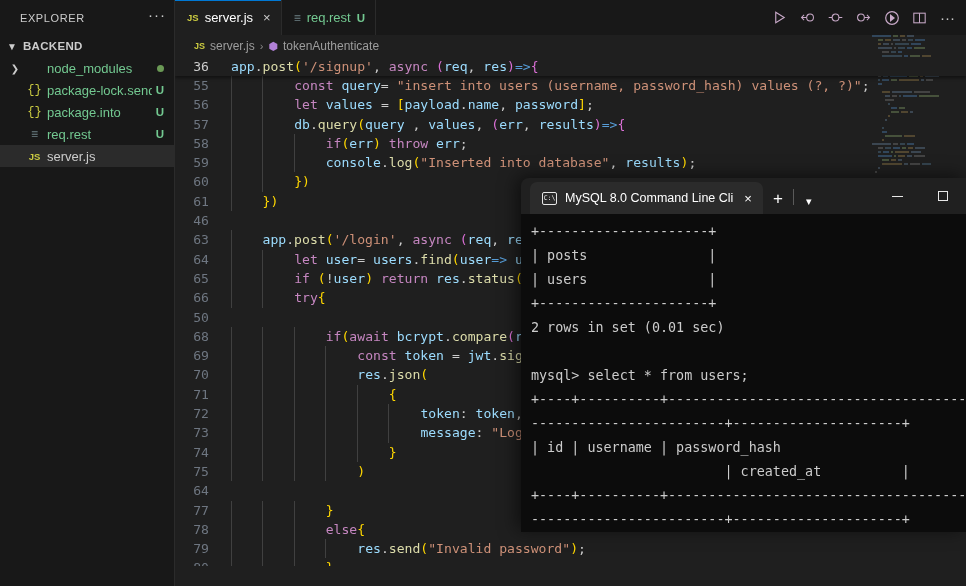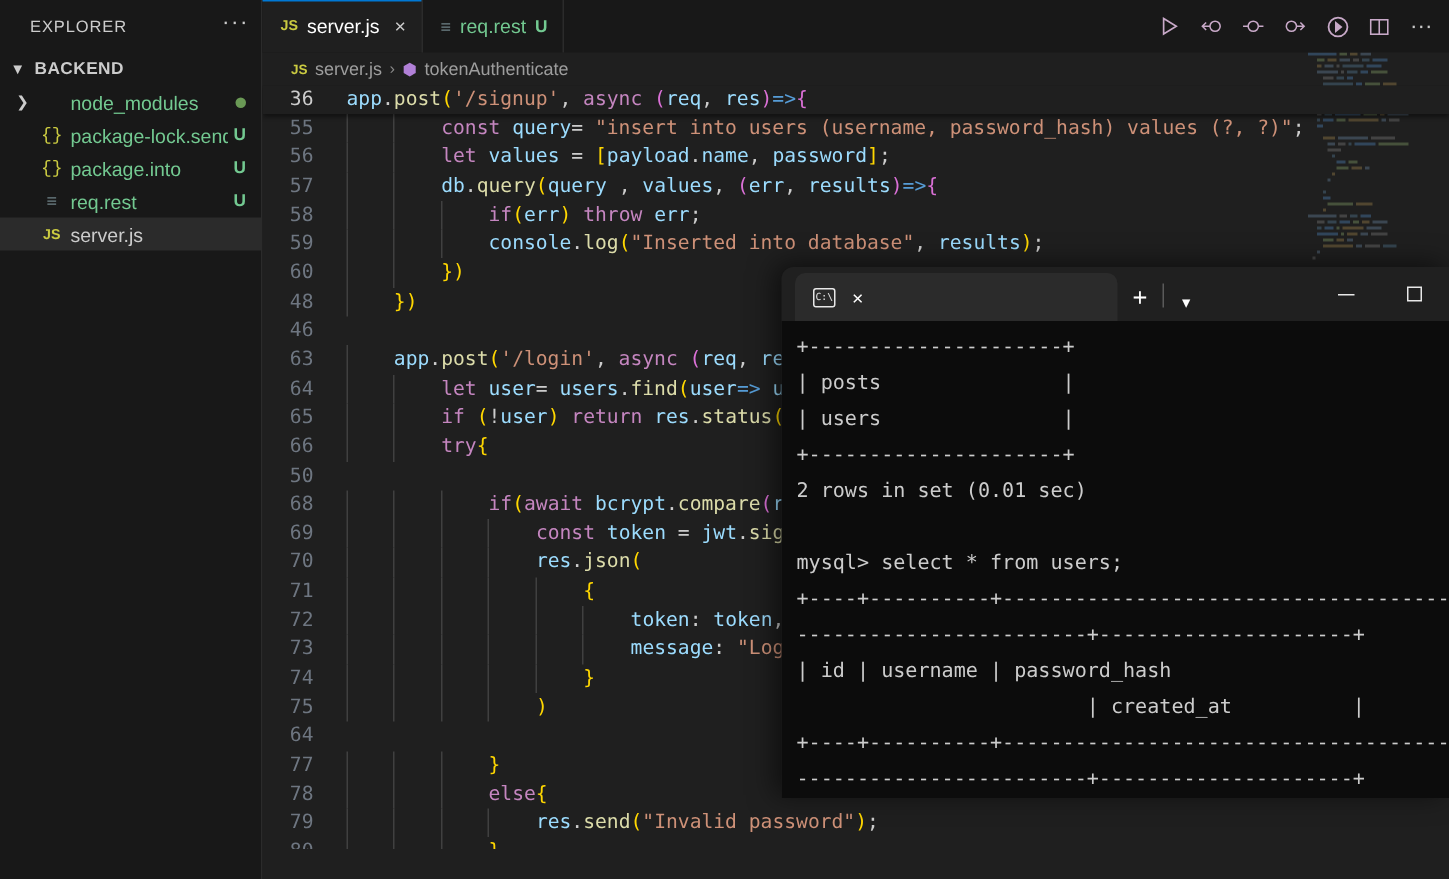--- a/index.html
+++ b/index.html
@@ -280,21 +280,21 @@
     </div>
 
     <div id="code">
       <div class="scrollwrap" id="code-lines">
           <div class="cline"><span class="ln">55</span><span class="ctext"><div class="indentguide" style="left:0px"></div><div class="indentguide" style="left:31.44px"></div><span class="t-plain"> </span><span class="t-plain"> </span><span class="t-plain"> </span><span class="t-plain"> </span><span class="t-plain"> </span><span class="t-plain"> </span><span class="t-plain"> </span><span class="t-plain"> </span><span class="t-kw">const</span><span class="t-plain"> </span><span class="t-var">query</span><span class="t-plain">=</span><span class="t-plain"> </span><span class="t-str">"insert into users (username, password_hash) values (?, ?)"</span><span class="t-plain">;</span></span></div>
           <div class="cline"><span class="ln">56</span><span class="ctext"><div class="indentguide" style="left:0px"></div><div class="indentguide" style="left:31.44px"></div><span class="t-plain"> </span><span class="t-plain"> </span><span class="t-plain"> </span><span class="t-plain"> </span><span class="t-plain"> </span><span class="t-plain"> </span><span class="t-plain"> </span><span class="t-plain"> </span><span class="t-kw">let</span><span class="t-plain"> </span><span class="t-var">values</span><span class="t-plain"> </span><span class="t-plain">=</span><span class="t-plain"> </span><span class="t-p1">[</span><span class="t-var">payload</span><span class="t-plain">.</span><span class="t-var">name</span><span class="t-plain">,</span><span class="t-plain"> </span><span class="t-var">password</span><span class="t-p1">]</span><span class="t-plain">;</span></span></div>
           <div class="cline"><span class="ln">57</span><span class="ctext"><div class="indentguide" style="left:0px"></div><div class="indentguide" style="left:31.44px"></div><span class="t-plain"> </span><span class="t-plain"> </span><span class="t-plain"> </span><span class="t-plain"> </span><span class="t-plain"> </span><span class="t-plain"> </span><span class="t-plain"> </span><span class="t-plain"> </span><span class="t-var">db</span><span class="t-plain">.</span><span class="t-fn">query</span><span class="t-p1">(</span><span class="t-var">query</span><span class="t-plain"> </span><span class="t-plain">,</span><span class="t-plain"> </span><span class="t-var">values</span><span class="t-plain">,</span><span class="t-plain"> </span><span class="t-p2">(</span><span class="t-var">err</span><span class="t-plain">,</span><span class="t-plain"> </span><span class="t-var">results</span><span class="t-p2">)</span><span class="t-kw2">=&gt;</span><span class="t-p2">{</span></span></div>
           <div class="cline"><span class="ln">58</span><span class="ctext"><div class="indentguide" style="left:0px"></div><div class="indentguide" style="left:31.44px"></div><div class="indentguide" style="left:62.88px"></div><span class="t-plain"> </span><span class="t-plain"> </span><span class="t-plain"> </span><span class="t-plain"> </span><span class="t-plain"> </span><span class="t-plain"> </span><span class="t-plain"> </span><span class="t-plain"> </span><span class="t-plain"> </span><span class="t-plain"> </span><span class="t-plain"> </span><span class="t-plain"> </span><span class="t-kw">if</span><span class="t-p1">(</span><span class="t-var">err</span><span class="t-p1">)</span><span class="t-plain"> </span><span class="t-kw">throw</span><span class="t-plain"> </span><span class="t-var">err</span><span class="t-plain">;</span></span></div>
           <div class="cline"><span class="ln">59</span><span class="ctext"><div class="indentguide" style="left:0px"></div><div class="indentguide" style="left:31.44px"></div><div class="indentguide" style="left:62.88px"></div><span class="t-plain"> </span><span class="t-plain"> </span><span class="t-plain"> </span><span class="t-plain"> </span><span class="t-plain"> </span><span class="t-plain"> </span><span class="t-plain"> </span><span class="t-plain"> </span><span class="t-plain"> </span><span class="t-plain"> </span><span class="t-plain"> </span><span class="t-plain"> </span><span class="t-var">console</span><span class="t-plain">.</span><span class="t-fn">log</span><span class="t-p1">(</span><span class="t-str">"Inserted into database"</span><span class="t-plain">,</span><span class="t-plain"> </span><span class="t-var">results</span><span class="t-p1">)</span><span class="t-plain">;</span></span></div>
           <div class="cline"><span class="ln">60</span><span class="ctext"><div class="indentguide" style="left:0px"></div><div class="indentguide" style="left:31.44px"></div><span class="t-plain"> </span><span class="t-plain"> </span><span class="t-plain"> </span><span class="t-plain"> </span><span class="t-plain"> </span><span class="t-plain"> </span><span class="t-plain"> </span><span class="t-plain"> </span><span class="t-p1">}</span><span class="t-p1">)</span></span></div>
-          <div class="cline"><span class="ln">48</span><span class="ctext"><div class="indentguide" style="left:0px"></div><span class="t-plain"> </span><span class="t-plain"> </span><span class="t-plain"> </span><span class="t-plain"> </span><span class="t-p1">}</span><span class="t-p1">)</span></span></div>
+          <div class="cline"><span class="ln">61</span><span class="ctext"><div class="indentguide" style="left:0px"></div><span class="t-plain"> </span><span class="t-plain"> </span><span class="t-plain"> </span><span class="t-plain"> </span><span class="t-p1">}</span><span class="t-p1">)</span></span></div>
           <div class="cline"><span class="ln">46</span><span class="ctext"></span></div>
           <div class="cline"><span class="ln">63</span><span class="ctext"><div class="indentguide" style="left:0px"></div><span class="t-plain"> </span><span class="t-plain"> </span><span class="t-plain"> </span><span class="t-plain"> </span><span class="t-var">app</span><span class="t-plain">.</span><span class="t-fn">post</span><span class="t-p1">(</span><span class="t-str">'/login'</span><span class="t-plain">,</span><span class="t-plain"> </span><span class="t-kw">async</span><span class="t-plain"> </span><span class="t-p2">(</span><span class="t-var">req</span><span class="t-plain">,</span><span class="t-plain"> </span><span class="t-var">res</span><span class="t-p2">)</span><span class="t-kw2">=&gt;</span><span class="t-p2">{</span></span></div>
           <div class="cline"><span class="ln">64</span><span class="ctext"><div class="indentguide" style="left:0px"></div><div class="indentguide" style="left:31.44px"></div><span class="t-plain"> </span><span class="t-plain"> </span><span class="t-plain"> </span><span class="t-plain"> </span><span class="t-plain"> </span><span class="t-plain"> </span><span class="t-plain"> </span><span class="t-plain"> </span><span class="t-kw">let</span><span class="t-plain"> </span><span class="t-var">user</span><span class="t-plain">=</span><span class="t-plain"> </span><span class="t-var">users</span><span class="t-plain">.</span><span class="t-fn">find</span><span class="t-p1">(</span><span class="t-var">user</span><span class="t-kw2">=&gt;</span><span class="t-plain"> </span><span class="t-var">user</span><span class="t-plain">.</span><span class="t-var">name</span><span class="t-plain"> </span><span class="t-plain">=</span><span class="t-plain">=</span><span class="t-plain">=</span><span class="t-plain"> </span><span class="t-var">req</span><span class="t-plain">.</span><span class="t-var">body</span><span class="t-plain">.</span><span class="t-var">name</span><span class="t-p1">)</span></span></div>
           <div class="cline"><span class="ln">65</span><span class="ctext"><div class="indentguide" style="left:0px"></div><div class="indentguide" style="left:31.44px"></div><span class="t-plain"> </span><span class="t-plain"> </span><span class="t-plain"> </span><span class="t-plain"> </span><span class="t-plain"> </span><span class="t-plain"> </span><span class="t-plain"> </span><span class="t-plain"> </span><span class="t-kw">if</span><span class="t-plain"> </span><span class="t-p1">(</span><span class="t-plain">!</span><span class="t-var">user</span><span class="t-p1">)</span><span class="t-plain"> </span><span class="t-kw">return</span><span class="t-plain"> </span><span class="t-var">res</span><span class="t-plain">.</span><span class="t-fn">status</span><span class="t-p1">(</span><span class="t-num">400</span><span class="t-p1">)</span><span class="t-plain">.</span><span class="t-fn">send</span><span class="t-p1">(</span><span class="t-str">"user not found"</span><span class="t-p1">)</span></span></div>
           <div class="cline"><span class="ln">66</span><span class="ctext"><div class="indentguide" style="left:0px"></div><div class="indentguide" style="left:31.44px"></div><span class="t-plain"> </span><span class="t-plain"> </span><span class="t-plain"> </span><span class="t-plain"> </span><span class="t-plain"> </span><span class="t-plain"> </span><span class="t-plain"> </span><span class="t-plain"> </span><span class="t-kw">try</span><span class="t-p1">{</span></span></div>
           <div class="cline"><span class="ln">50</span><span class="ctext"></span></div>
           <div class="cline"><span class="ln">68</span><span class="ctext"><div class="indentguide" style="left:0px"></div><div class="indentguide" style="left:31.44px"></div><div class="indentguide" style="left:62.88px"></div><span class="t-plain"> </span><span class="t-plain"> </span><span class="t-plain"> </span><span class="t-plain"> </span><span class="t-plain"> </span><span class="t-plain"> </span><span class="t-plain"> </span><span class="t-plain"> </span><span class="t-plain"> </span><span class="t-plain"> </span><span class="t-plain"> </span><span class="t-plain"> </span><span class="t-kw">if</span><span class="t-p1">(</span><span class="t-kw">await</span><span class="t-plain"> </span><span class="t-var">bcrypt</span><span class="t-plain">.</span><span class="t-fn">compare</span><span class="t-p2">(</span><span class="t-var">req</span><span class="t-plain">.</span><span class="t-var">body</span><span class="t-plain">.</span><span class="t-var">password</span><span class="t-plain">,</span><span class="t-plain"> </span><span class="t-var">user</span><span class="t-plain">.</span><span class="t-var">password</span><span class="t-p2">)</span><span class="t-p1">)</span><span class="t-p1">{</span></span></div>
           <div class="cline"><span class="ln">69</span><span class="ctext"><div class="indentguide" style="left:0px"></div><div class="indentguide" style="left:31.44px"></div><div class="indentguide" style="left:62.88px"></div><div class="indentguide" style="left:94.32000000000001px"></div><span class="t-plain"> </span><span class="t-plain"> </span><span class="t-plain"> </span><span class="t-plain"> </span><span class="t-plain"> </span><span class="t-plain"> </span><span class="t-plain"> </span><span class="t-plain"> </span><span class="t-plain"> </span><span class="t-plain"> </span><span class="t-plain"> </span><span class="t-plain"> </span><span class="t-plain"> </span><span class="t-plain"> </span><span class="t-plain"> </span><span class="t-plain"> </span><span class="t-kw">const</span><span class="t-plain"> </span><span class="t-var">token</span><span class="t-plain"> </span><span class="t-plain">=</span><span class="t-plain"> </span><span class="t-var">jwt</span><span class="t-plain">.</span><span class="t-fn">sign</span><span class="t-p1">(</span><span class="t-var">user</span><span class="t-plain">,</span><span class="t-plain"> </span><span class="t-var">process</span><span class="t-plain">.</span><span class="t-var">env</span><span class="t-plain">.</span><span class="t-var">SECRET_KEY</span><span class="t-p1">)</span></span></div>
           <div class="cline"><span class="ln">70</span><span class="ctext"><div class="indentguide" style="left:0px"></div><div class="indentguide" style="left:31.44px"></div><div class="indentguide" style="left:62.88px"></div><div class="indentguide" style="left:94.32000000000001px"></div><span class="t-plain"> </span><span class="t-plain"> </span><span class="t-plain"> </span><span class="t-plain"> </span><span class="t-plain"> </span><span class="t-plain"> </span><span class="t-plain"> </span><span class="t-plain"> </span><span class="t-plain"> </span><span class="t-plain"> </span><span class="t-plain"> </span><span class="t-plain"> </span><span class="t-plain"> </span><span class="t-plain"> </span><span class="t-plain"> </span><span class="t-plain"> </span><span class="t-var">res</span><span class="t-plain">.</span><span class="t-fn">json</span><span class="t-p1">(</span></span></div>
           <div class="cline"><span class="ln">71</span><span class="ctext"><div class="indentguide" style="left:0px"></div><div class="indentguide" style="left:31.44px"></div><div class="indentguide" style="left:62.88px"></div><div class="indentguide" style="left:94.32000000000001px"></div><div class="indentguide" style="left:125.76px"></div><span class="t-plain"> </span><span class="t-plain"> </span><span class="t-plain"> </span><span class="t-plain"> </span><span class="t-plain"> </span><span class="t-plain"> </span><span class="t-plain"> </span><span class="t-plain"> </span><span class="t-plain"> </span><span class="t-plain"> </span><span class="t-plain"> </span><span class="t-plain"> </span><span class="t-plain"> </span><span class="t-plain"> </span><span class="t-plain"> </span><span class="t-plain"> </span><span class="t-plain"> </span><span class="t-plain"> </span><span class="t-plain"> </span><span class="t-plain"> </span><span class="t-p1">{</span></span></div>
@@ -752,20 +752,21 @@
           <span class="mm-seg" style="width: 16px; background: rgb(90, 106, 74); opacity: 0.75;"></span>
         </div>
       </div>
     <div id="mm-slider"></div>
   </div>
 
   <div id="terminal">
     <div class="term-titlebar">
       <div class="term-tab">
         <span class="term-tab-icon">C:\</span>
+        <span class="term-tab-title">MySQL 8.0 Command Line Cli</span>
         <span class="term-tab-close">×</span>
       </div>
       <span class="term-newtab">+</span>
       <span class="term-divider"></span>
       <span class="term-chev">▾</span>
       <div class="term-wincontrols">
         <span class="wc">
             <span class="min"></span>
           </span>
         <span class="wc">

